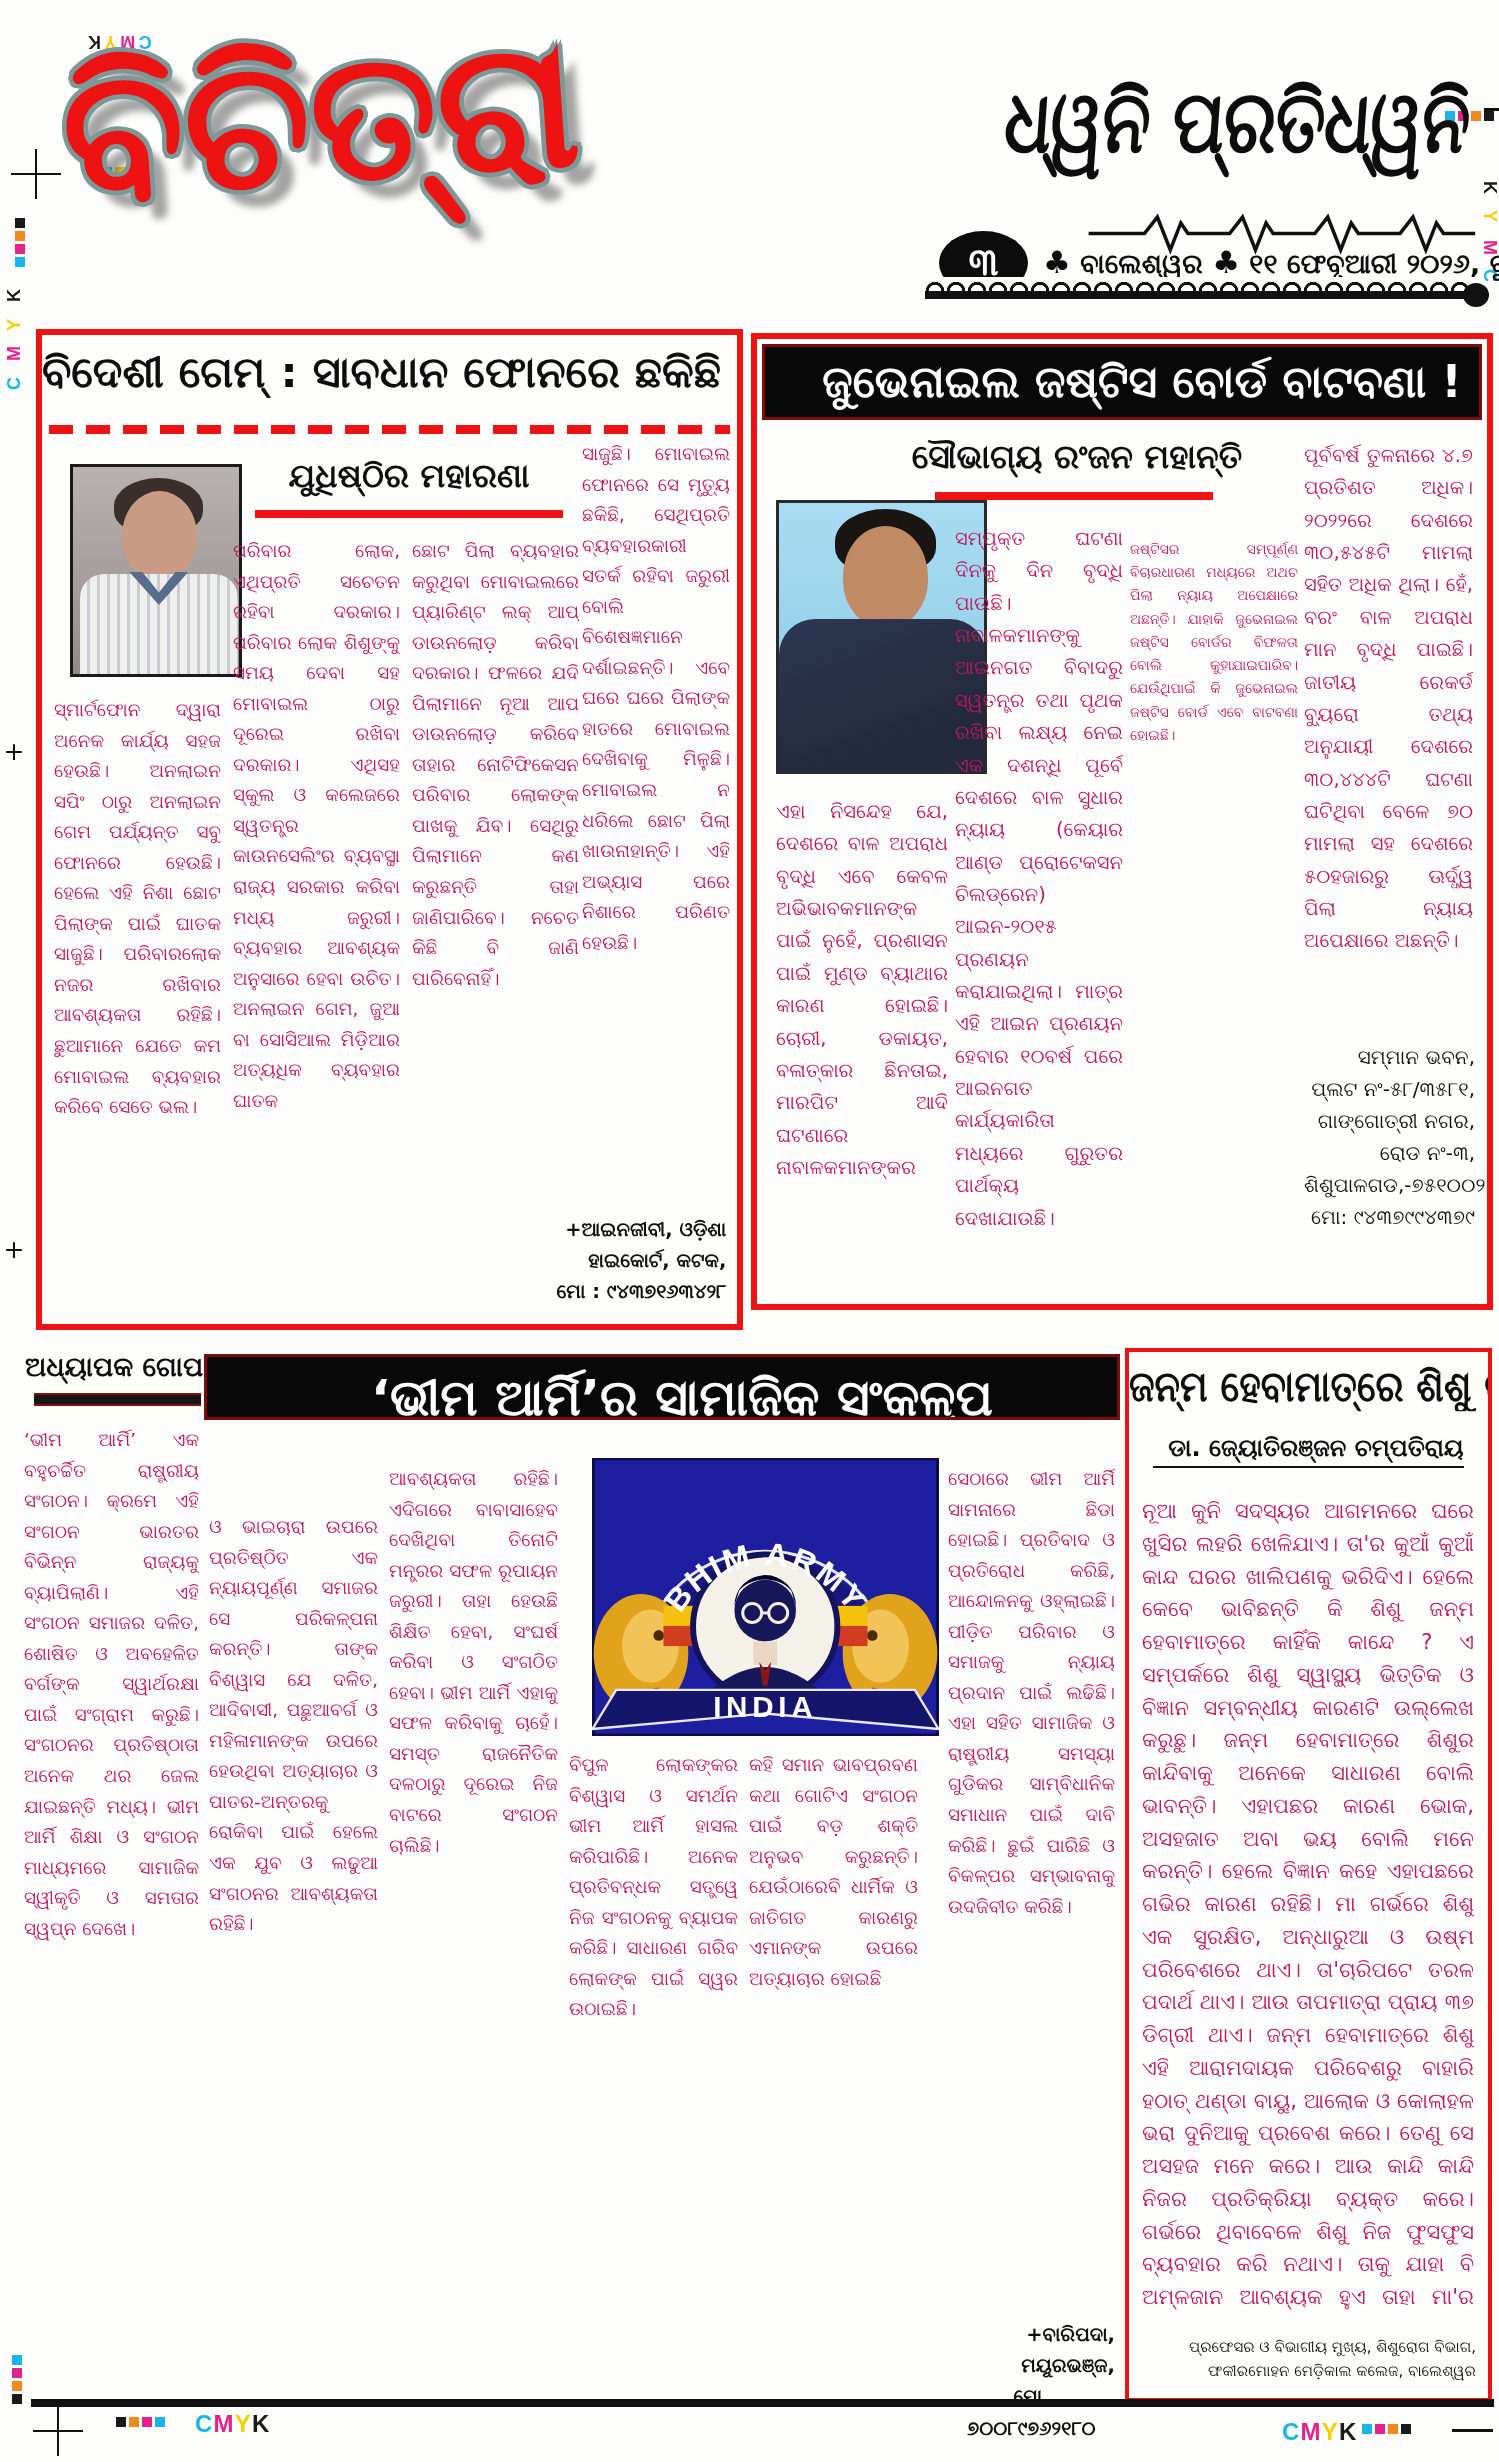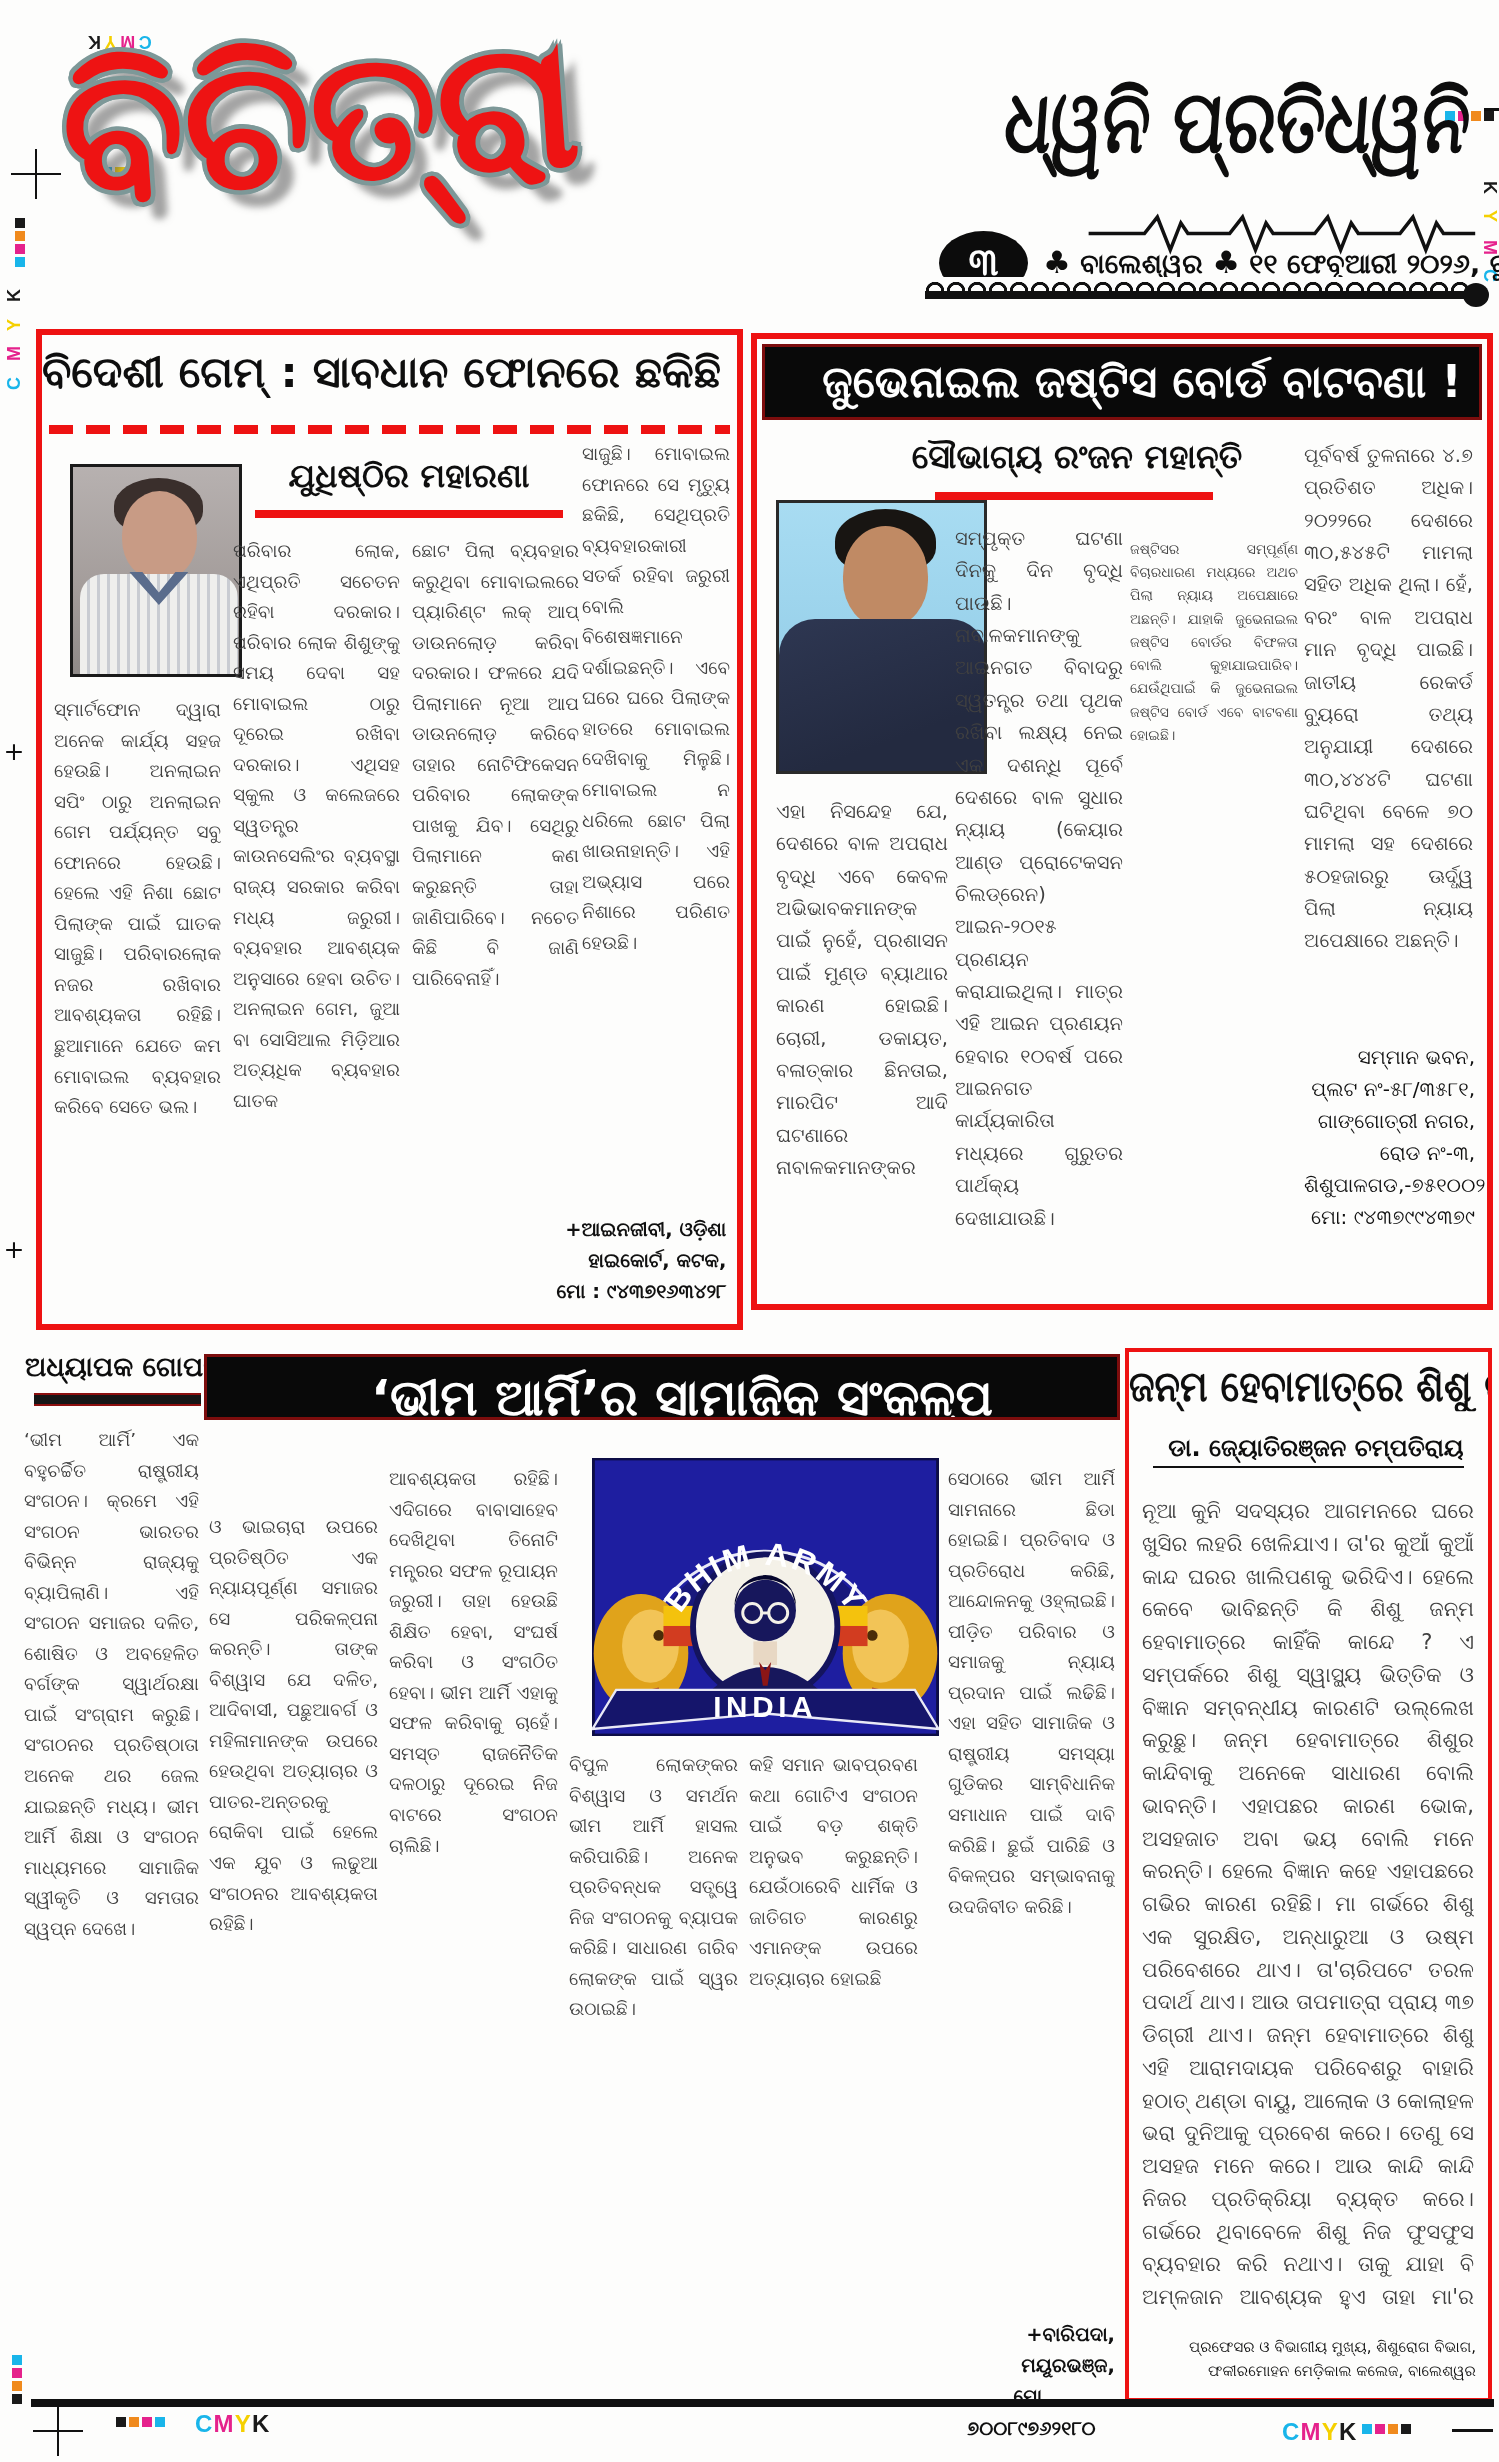--- a/index.html
+++ b/index.html
@@ -54,21 +54,21 @@
   .header-bar { position:absolute; left:925px; top:291px; width:551px; height:8.3px; background:#111; }
   .header-bar-dot { position:absolute; left:1463px; top:283px; width:26px; height:24px; background:#111; border-radius:50%; }
   
   .red-box { position:absolute; border:6px solid #ee1212; background:#fdfdfc; }
   .headline { font-weight:bold; color:#0e0e0e; text-align:center; white-space:nowrap; overflow:hidden; }
   .banner { background:#090909; border:3.6px solid #7c0d0d; color:#fff; text-align:center;
             font-weight:bold; white-space:nowrap; overflow:hidden;padding-left:40px; }
   .dashed-red { background-image:repeating-linear-gradient(90deg,#ee1212 0 24px,transparent 24px 37px); height:9px; }
   .byline { font-weight:bold; text-align:center; color:#0e0e0e; white-space:nowrap; }
   .red-rule { background:#ee1212; height:7.7px; }
-  .col { position:absolute; text-align:justify; font-size:18.4px; line-height:1.66; color:#404040; overflow:hidden; }
+  .col { position:absolute; text-align:justify; font-size:18.4px; line-height:1.66; color:#be185d; overflow:hidden; }
   .sig { position:absolute; font-size:19.5px; font-weight:bold; line-height:1.6; text-align:right; color:#101010; }
   
   .photo { position:absolute; overflow:hidden; }
   .photo .head { position:absolute; border-radius:50% 50% 46% 46%; }
   .photo .hair { position:absolute; border-radius:50% 50% 40% 40%; }
   .photo .body { position:absolute; }
   .photo1 { border:3.6px solid #1a1a1a; background:linear-gradient(180deg,#b7b1b0 0%,#a39c9a 60%,#8f8a88 100%); }
   .photo1 .hair { left:41px; top:10.7px; width:89px; height:56px; background:#3a2f2c; }
   .photo1 .head { left:49px; top:24px; width:75px; height:89px; background:#c89b85; }
   .photo1 .body { left:7.1px; top:107px; width:158px; height:104px; border-radius:24px 24px 0 0;

